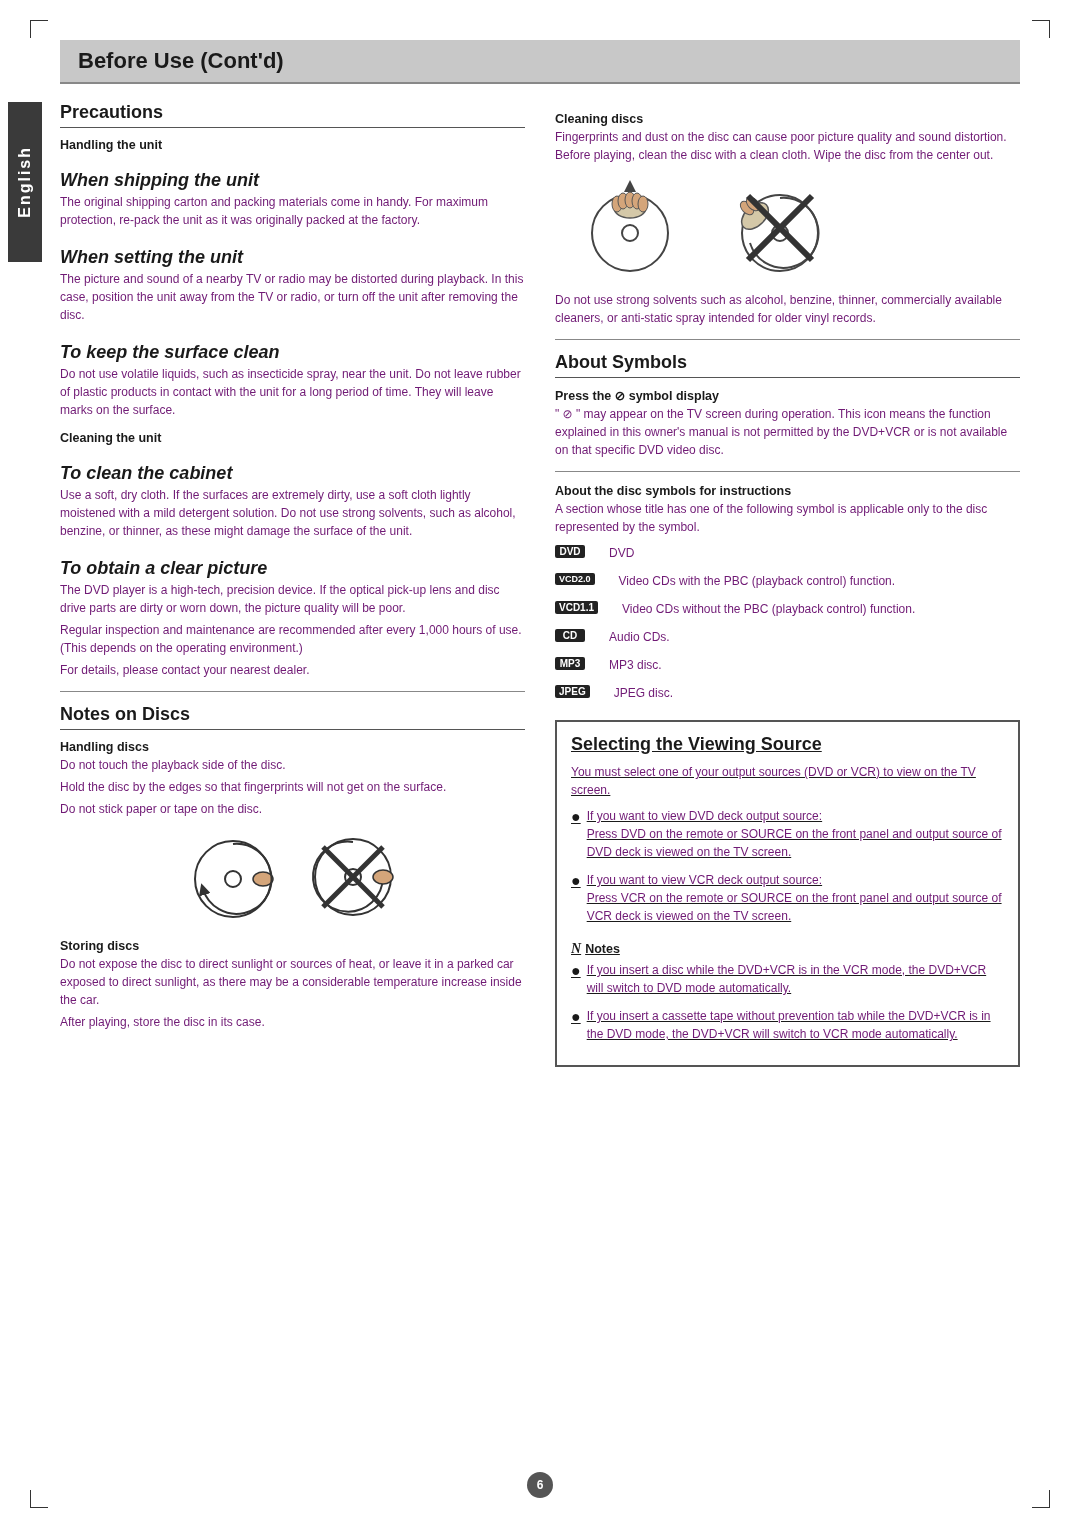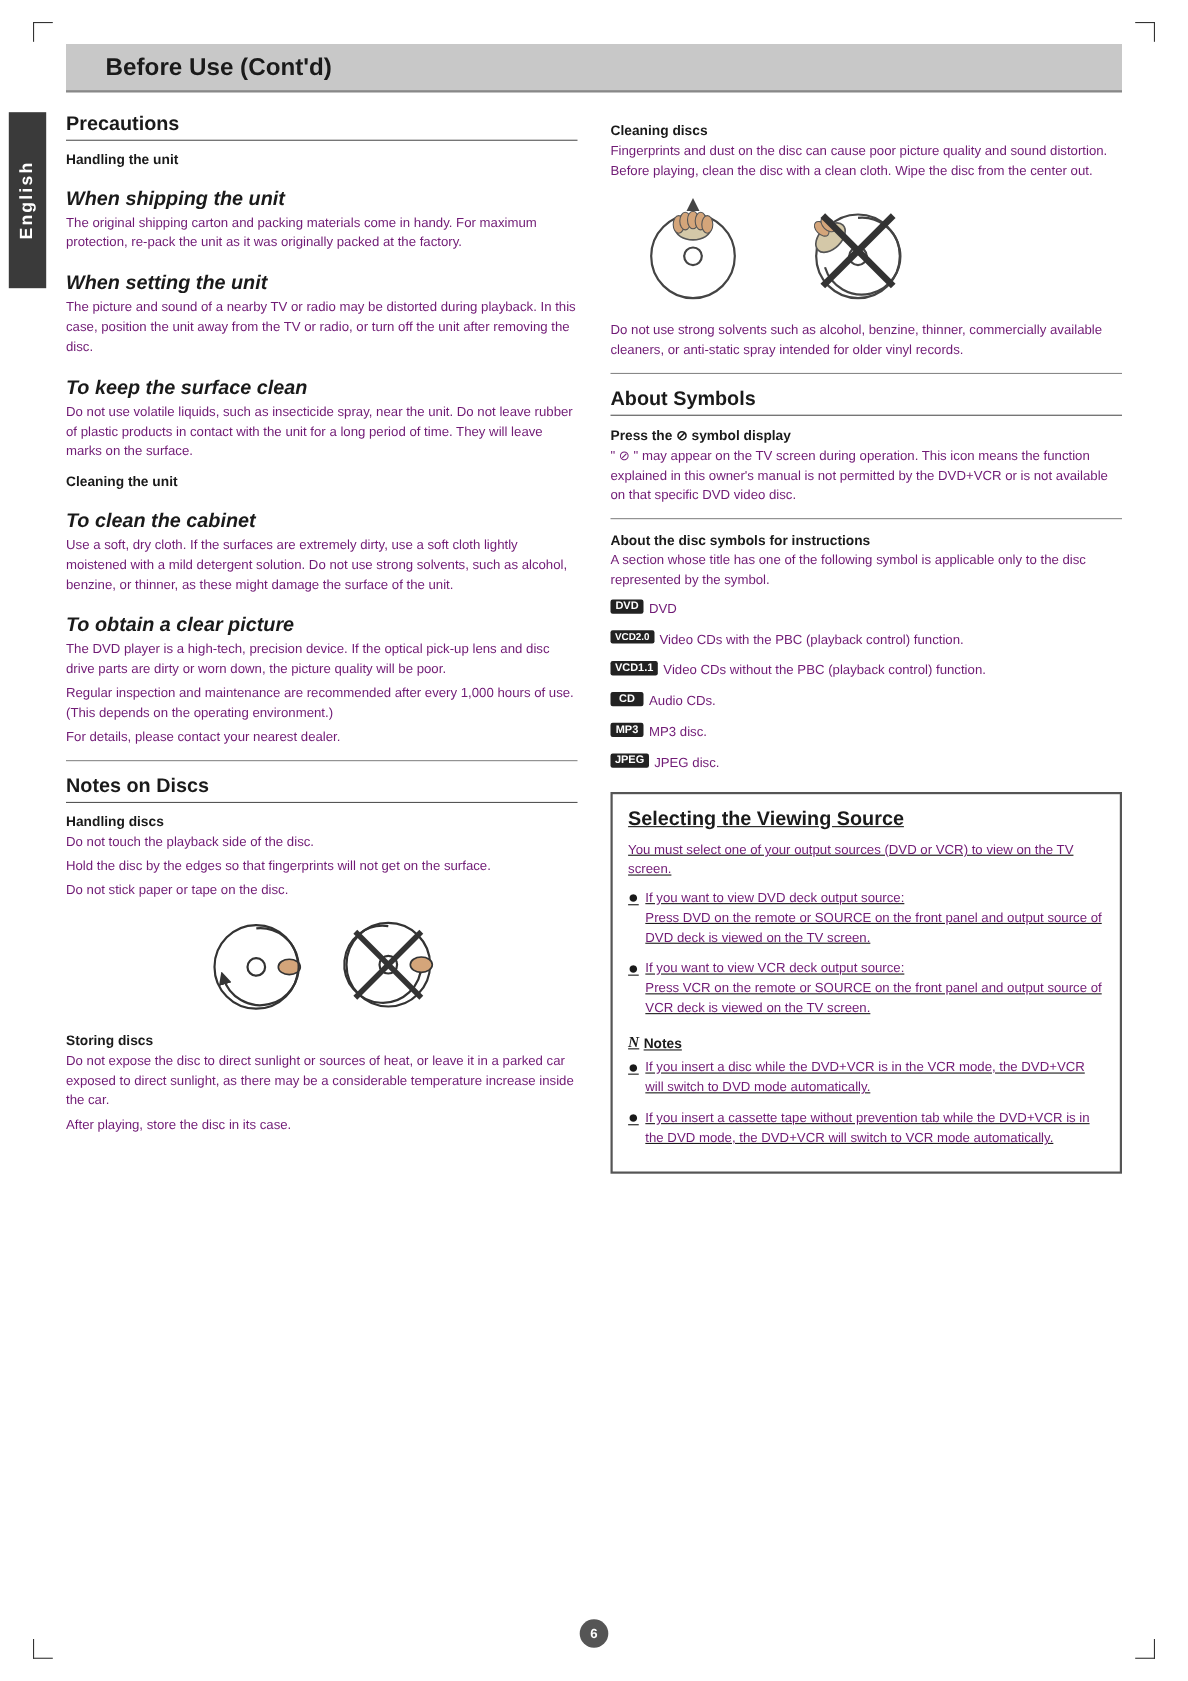--- a/index.html
+++ b/index.html
@@ -27,21 +27,21 @@
       height: 18px;
     }
     .corner-tl { top: 20px; left: 30px; border-top: 1.5px solid #333; border-left: 1.5px solid #333; }
     .corner-tr { top: 20px; right: 30px; border-top: 1.5px solid #333; border-right: 1.5px solid #333; }
     .corner-bl { bottom: 20px; left: 30px; border-bottom: 1.5px solid #333; border-left: 1.5px solid #333; }
     .corner-br { bottom: 20px; right: 30px; border-bottom: 1.5px solid #333; border-right: 1.5px solid #333; }
 
     
     .page-header {
       background: #c8c8c8;
-      padding: 8px 36px;
+      padding: 8px 18px;
       margin-bottom: 18px;
       border-bottom: 2px solid #888;
     }
     .page-header h1 {
       font-size: 22px;
       font-weight: bold;
       color: #1a1a1a;
     }
 
     
@@ -135,21 +135,21 @@
       display: flex;
       gap: 40px;
       margin: 14px 0 10px 20px;
       align-items: center;
     }
 
     
     .symbol-row {
       display: flex;
       align-items: flex-start;
-      gap: 5px;
+      gap: 24px;
       margin-bottom: 6px;
     }
     .badge {
       display: inline-block;
       background: #222;
       color: #fff;
       font-size: 10px;
       font-weight: bold;
       padding: 1px 4px;
       border-radius: 2px;

